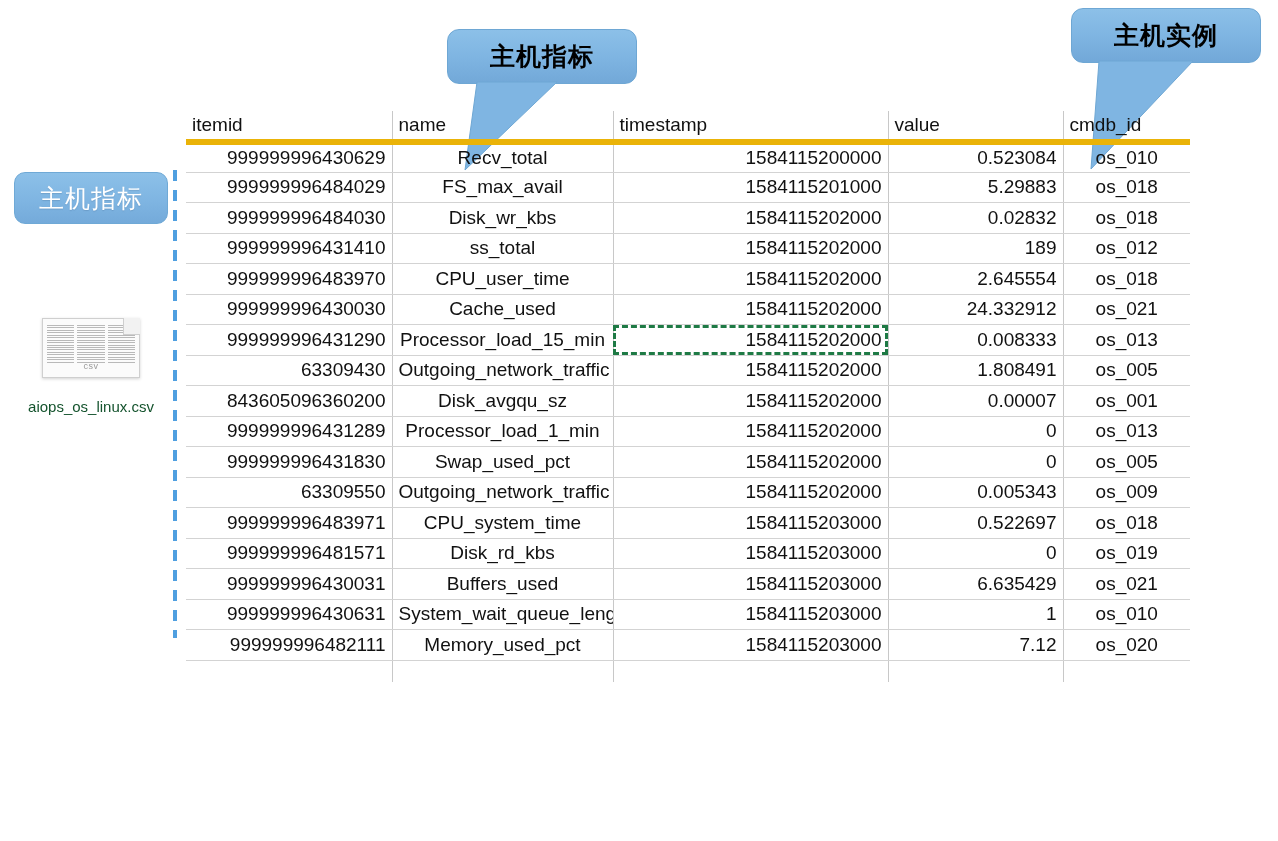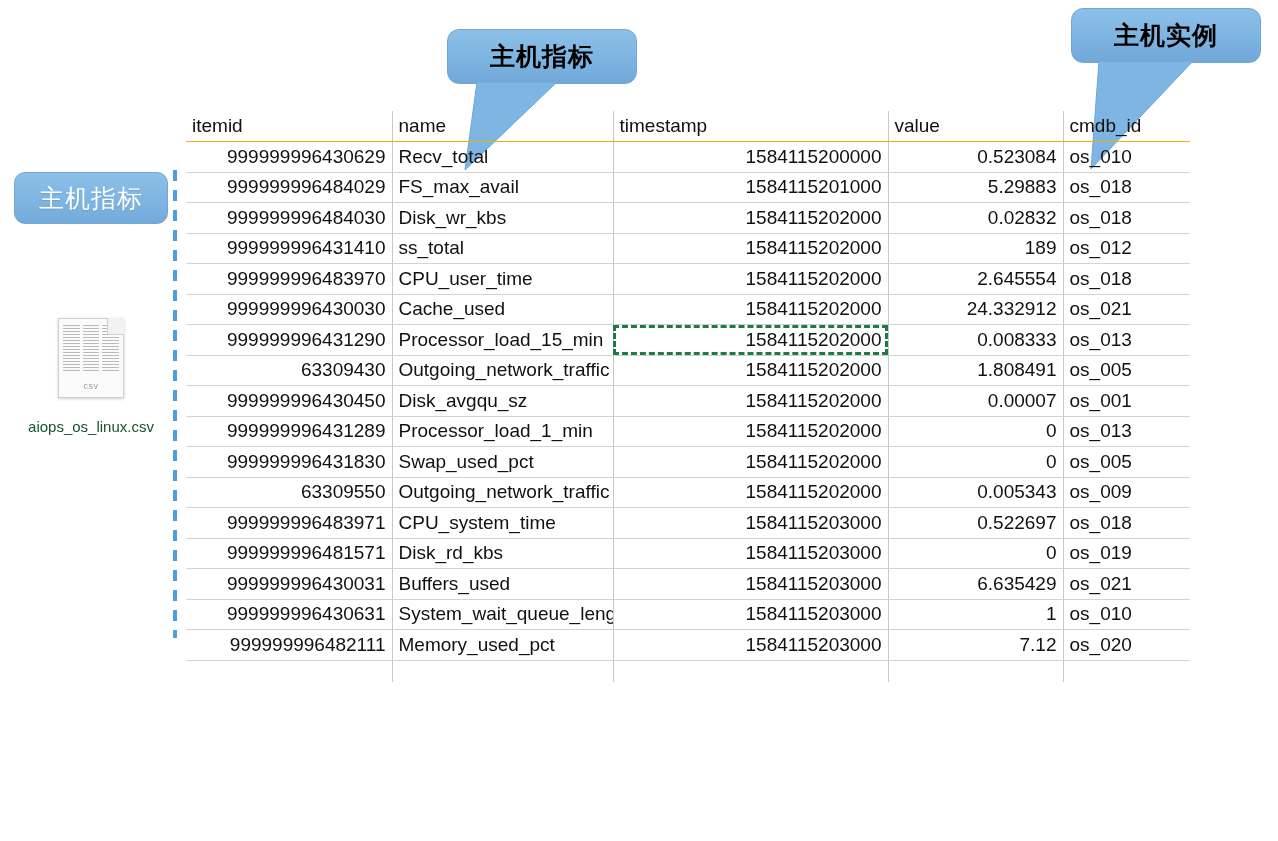--- a/index.html
+++ b/index.html
@@ -48,21 +48,22 @@
     left: 14px;
     top: 318px;
     width: 154px;
     display: flex;
     flex-direction: column;
     align-items: center;
   }
   .file-icon {
     position: relative;
     width: 66px;
-    height: 80px;
+    height: 60px;
+    padding-left: 32px;
   }
   .file-icon .page {
     position: absolute;
     inset: 0;
     background: #fbfbfb;
     border: 1px solid #cfcfcf;
     box-shadow: 0 1px 3px rgba(0,0,0,.18);
   }
   .file-icon .fold {
     position: absolute;
@@ -192,27 +193,27 @@
     padding: 0 6px;
     overflow: hidden;
     white-space: nowrap;
     font-weight: normal;
     box-sizing: border-box;
     border-bottom: 1px solid #d3d3d3;
     vertical-align: middle;
   }
   table.grid th {
     text-align: left;
-    border-bottom: 1px solid #eab308;
+    border-bottom: 6px solid #eab308;
   }
   table.grid th.vsep, table.grid td.vsep {
     border-left: 1px solid #c8c8c8;
   }
   td.num { text-align: right; }
-  td.txt { text-align: left; }
+  td.txt { text-align: center; }
 
   tr.spacer td { height: 22px; border-bottom: none; }
 
   
   #selection-box {
     position: absolute;
     left: 613px;
     top: 325px;
     width: 276px;
     height: 33px;
@@ -386,21 +387,21 @@
           <td class="txt vsep">os_013</td>
         </tr>
         <tr>
           <td class="num">63309430</td>
           <td class="txt vsep">Outgoing_network_traffic</td>
           <td class="num vsep">1584115202000</td>
           <td class="num vsep">1.808491</td>
           <td class="txt vsep">os_005</td>
         </tr>
         <tr>
-          <td class="num">999999996430450</td>
+          <td class="num">843605096360200</td>
           <td class="txt vsep">Disk_avgqu_sz</td>
           <td class="num vsep">1584115202000</td>
           <td class="num vsep">0.00007</td>
           <td class="txt vsep">os_001</td>
         </tr>
         <tr>
           <td class="num">999999996431289</td>
           <td class="txt vsep">Processor_load_1_min</td>
           <td class="num vsep">1584115202000</td>
           <td class="num vsep">0</td>

